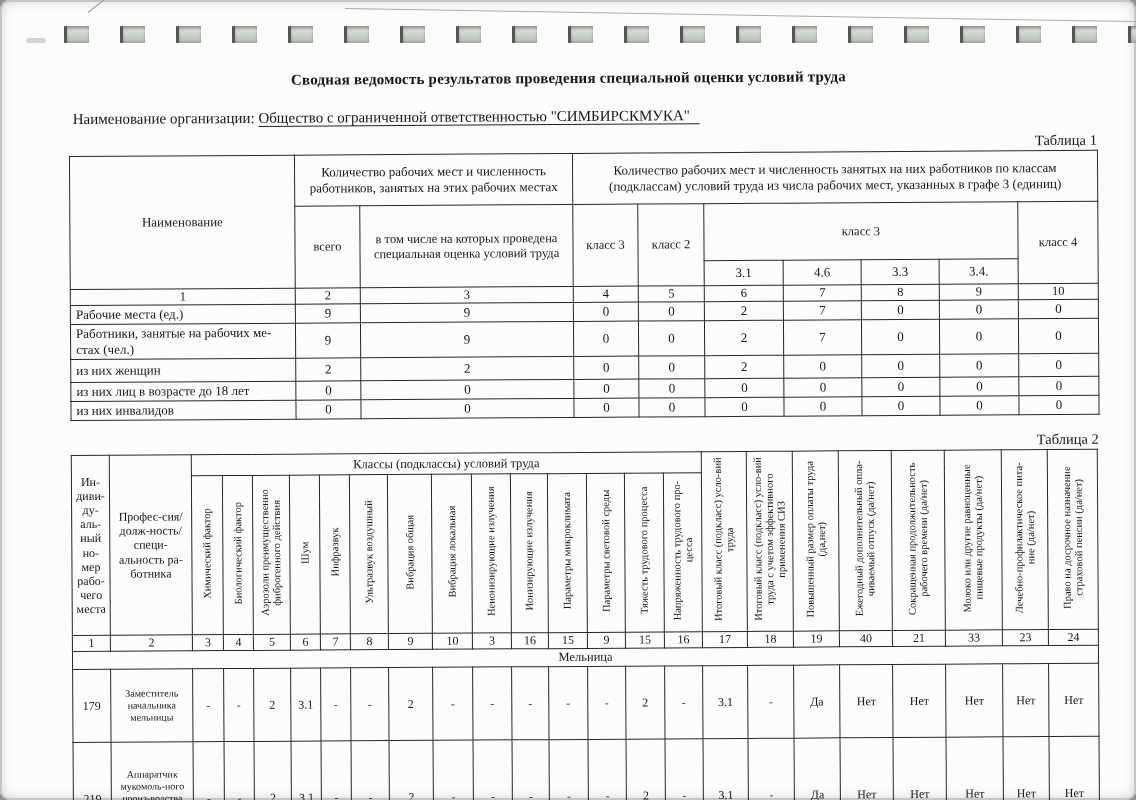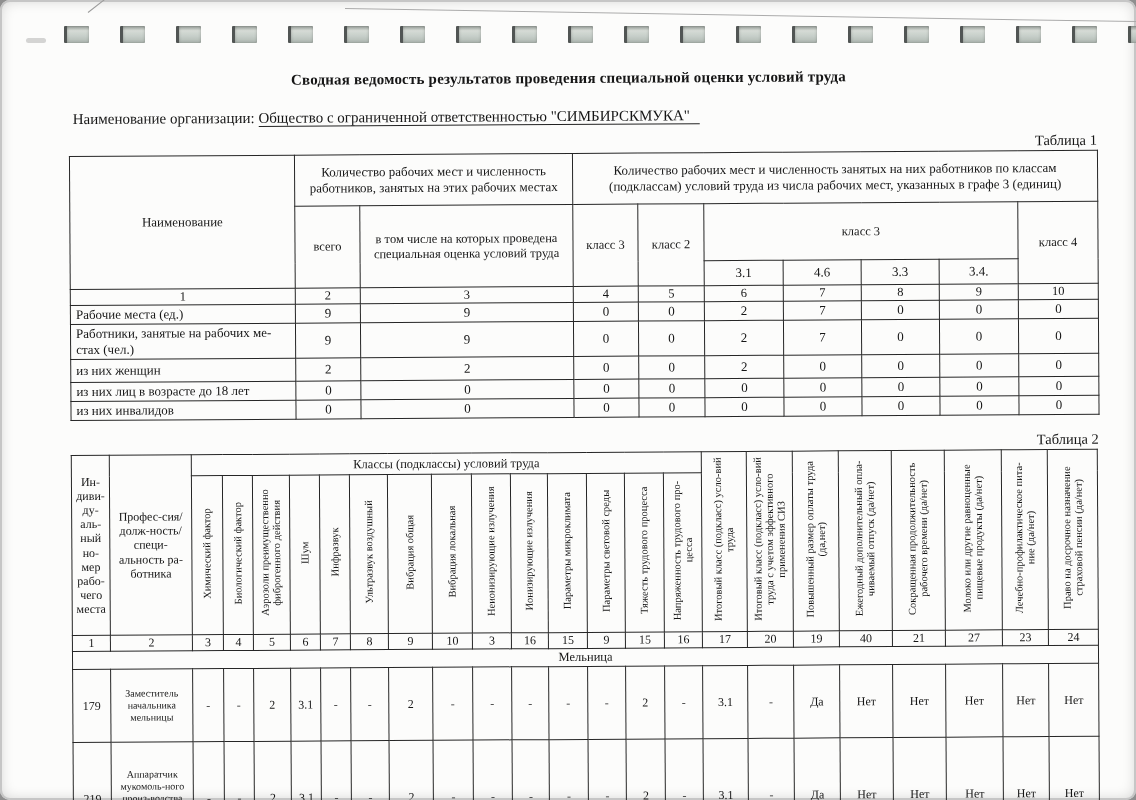--- a/index.html
+++ b/index.html
@@ -278,25 +278,25 @@
             <td>8</td>
             <td>9</td>
             <td>10</td>
             <td>3</td>
             <td>16</td>
             <td>15</td>
             <td>9</td>
             <td>15</td>
             <td>16</td>
             <td>17</td>
-            <td>20</td>
+            <td>18</td>
             <td>19</td>
             <td>40</td>
             <td>21</td>
-            <td>27</td>
+            <td>33</td>
             <td>23</td>
             <td>24</td>
           </tr>
       <tr class="t2-section">
         <td colspan="24">Мельница</td>
       </tr>
       <tr class="r218">
         <td class="num">179</td>
         <td class="prof">Заместитель начальника мельницы</td>
       <td>-</td>

